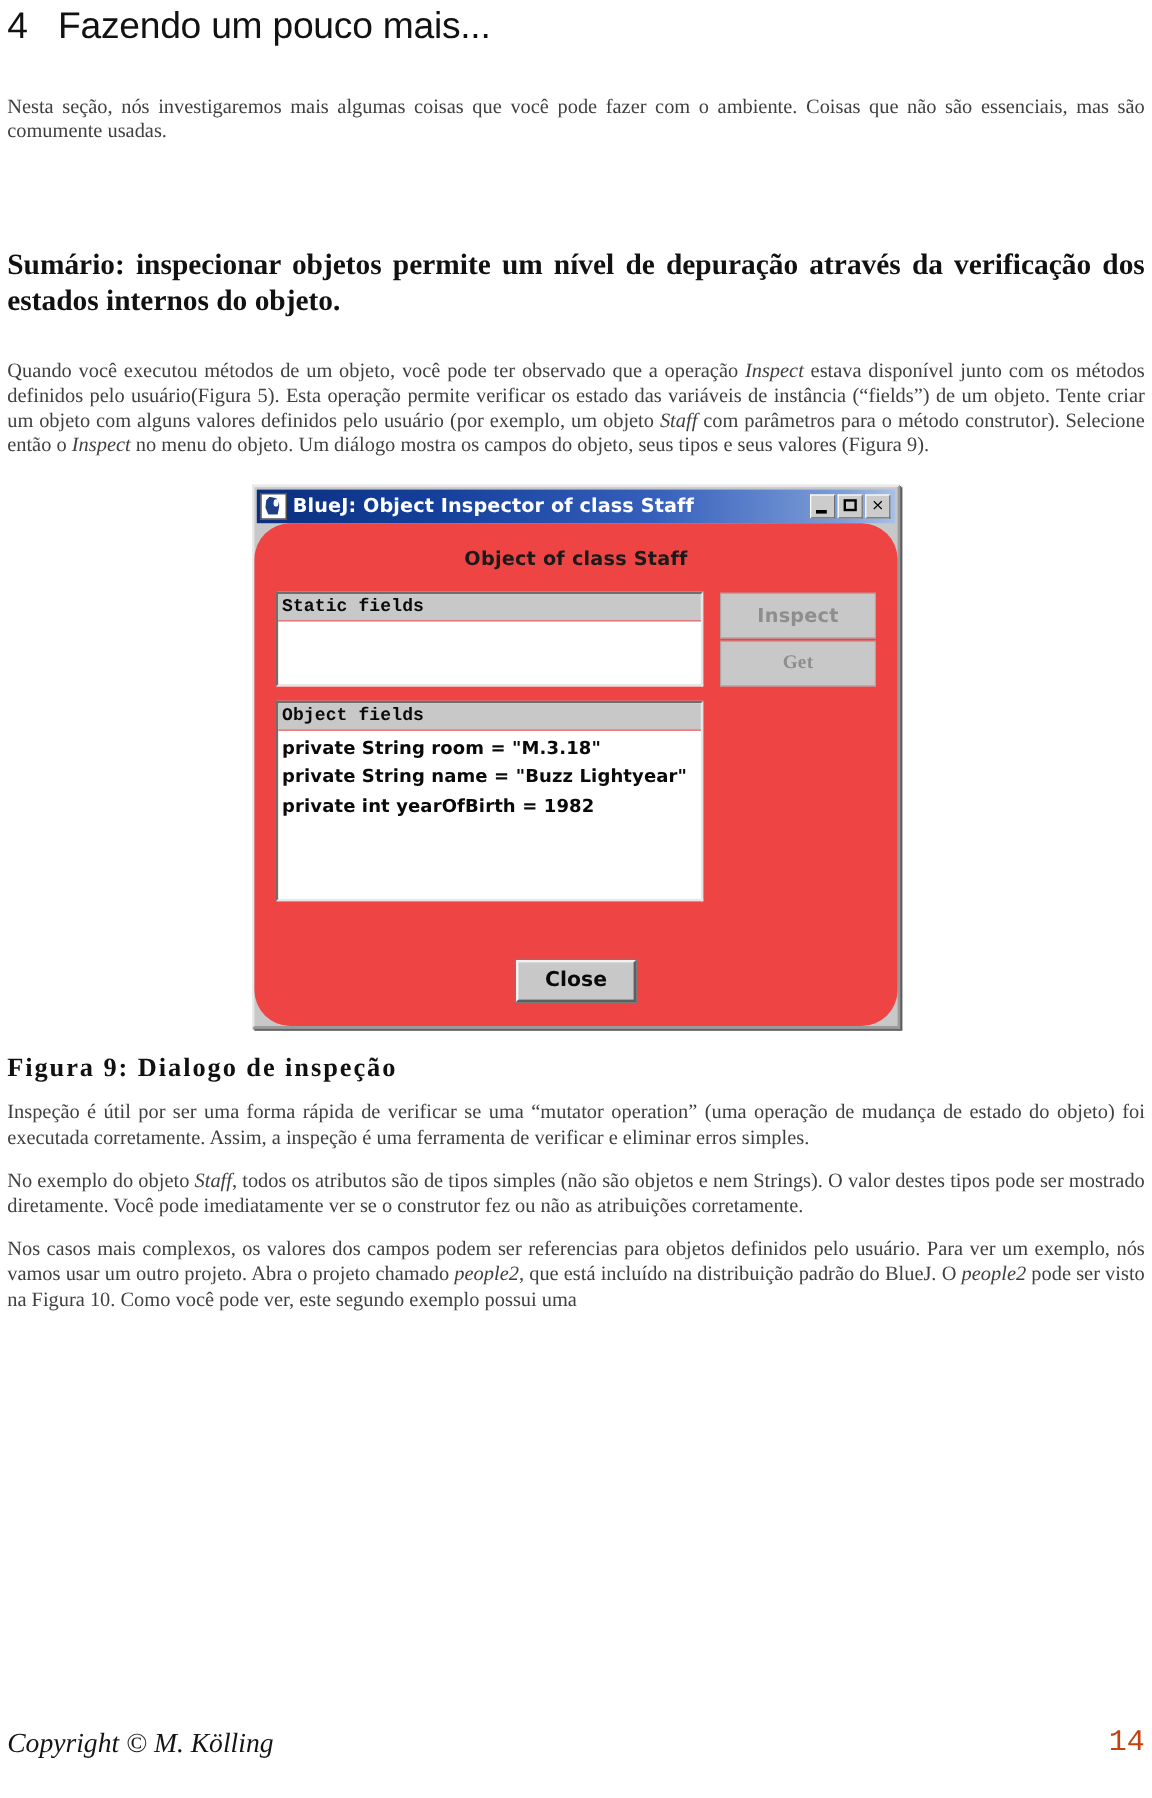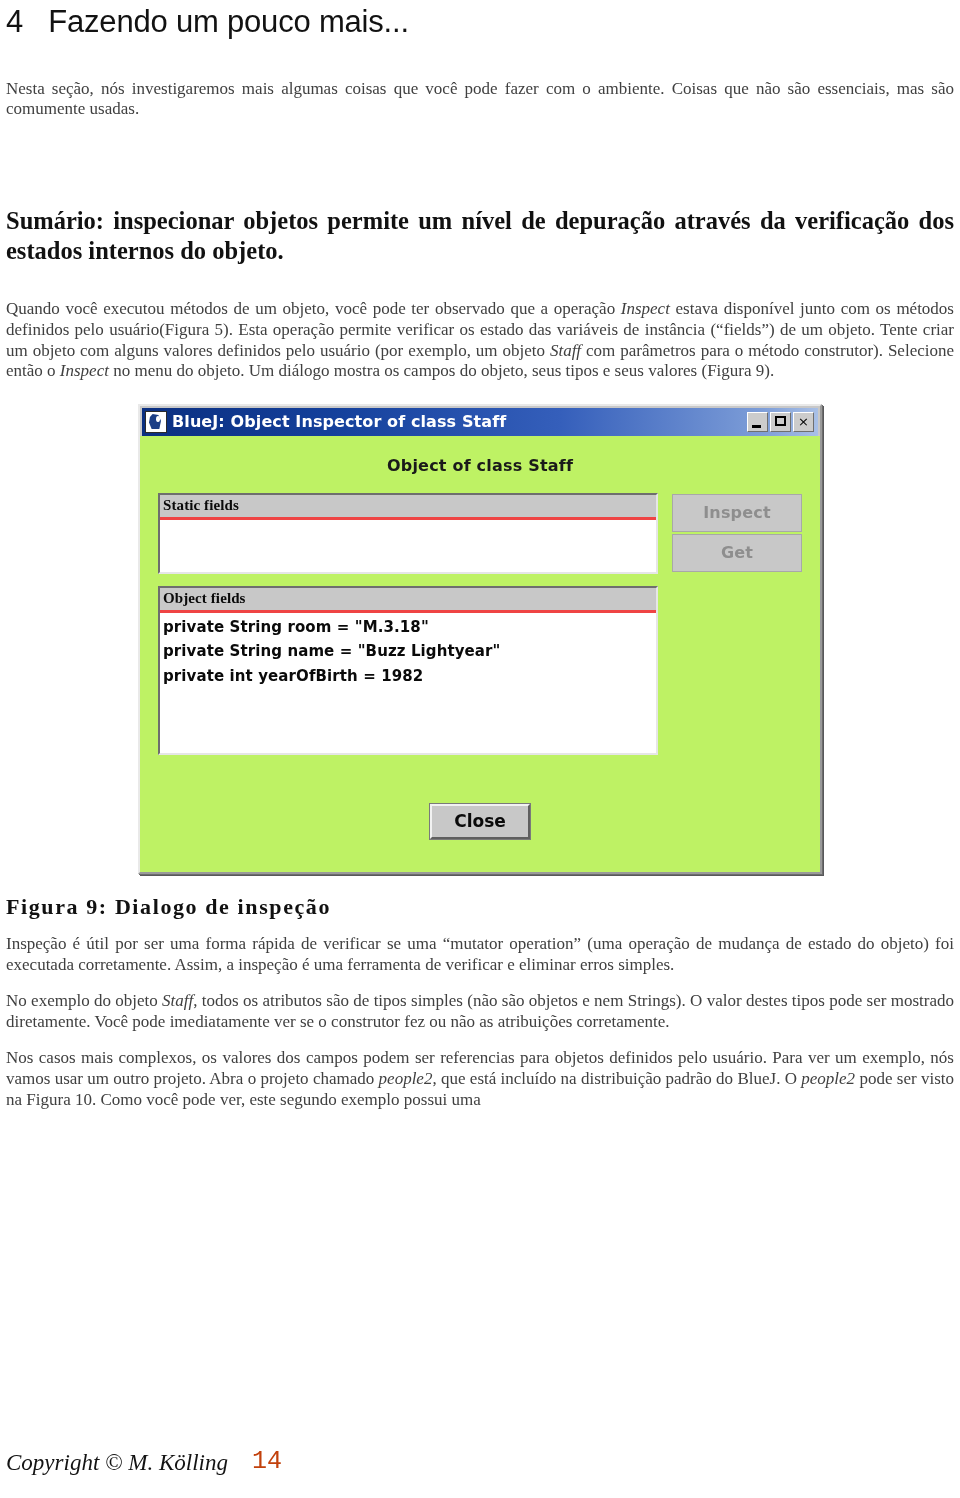--- a/index.html
+++ b/index.html
@@ -69,21 +69,21 @@
   .sp-e { height: 16px; }
   .sp-f { height: 14px; }
 
   
   .figure-wrap {
     display: flex;
     justify-content: center;
     margin-top: 22px;
   }
   .bluej-window {
-    width: 684px;
+    width: 540px;
     background: #c8c8c8;
     border: 2px solid #9a9a9a;
     border-top-color: #e9e9e9;
     border-left-color: #e9e9e9;
     box-shadow: 1px 1px 0 #6d6d6d, 2px 2px 0 #58585a;
     box-sizing: border-box;
     position: relative;
   }
   .titlebar {
     height: 28px;
@@ -160,22 +160,23 @@
   }
   .win-btn.max .box {
     position: absolute;
     left: 4px; top: 3px;
     width: 11px; height: 10px;
     border: 2px solid #000;
     box-sizing: border-box;
   }
 
   .dialog-body {
-    padding: 16px 18px 29px 18px;
-    background: #bef264;
+    padding: 16px 18px 16px 18px;
+    background: #ef4444;
+    border-radius: 30px;
   }
   .obj-heading {
     text-align: center;
     font-family: "DejaVu Sans", "Liberation Sans", sans-serif;
     font-size: 16px;
     font-weight: 700;
     color: #1a1a1a;
     margin: 4px 0 18px 0;
     letter-spacing: 0.2px;
   }
@@ -186,26 +187,26 @@
   }
   .fields-col { flex: 1 1 auto; }
   .list-box {
     background: #ffffff;
     border: 2px solid;
     border-color: #6e6e6e #e6e6e6 #e6e6e6 #6e6e6e;
     box-sizing: border-box;
   }
   .list-header {
     background: #c8c8c8;
-    font-family: Liberation Serif, serif;
+    font-family: Liberation Mono, monospace;
     font-size: 15px;
     font-weight: 700;
     color: #0a0a0a;
     padding: 2px 3px 3px 3px;
-    border-bottom: 3px solid #ef4444;
+    border-bottom: 1px solid #ef4444;
     letter-spacing: 0.1px;
   }
   .list-area {
     background: #ffffff;
     padding: 2px 3px;
     box-sizing: border-box;
   }
   .static-area { height: 52px; }
   .object-area { height: 140px; }
   .field-line {
@@ -230,21 +231,21 @@
     box-sizing: border-box;
     display: flex;
     align-items: center;
     justify-content: center;
     font-family: "DejaVu Sans", "Liberation Sans", sans-serif;
     font-size: 16px;
     font-weight: 700;
     color: #8e8e8e;
     letter-spacing: 0.2px;
   }
-  .dlg-btn + .dlg-btn { margin-top: 2px; }
+  .dlg-btn + .dlg-btn { margin-top: 2px; font-family: Liberation Serif, serif; }
   .spacer-fields { height: 12px; }
 
   .close-row {
     display: flex;
     justify-content: center;
     margin-top: 36px;
     margin-bottom: 4px;
   }
   .close-btn {
     min-width: 100px;
@@ -269,23 +270,24 @@
     letter-spacing: 1.6px;
     margin-top: 20px;
     color: #111;
   }
 
   
   .footer {
     position: absolute;
     left: 6px;
     right: 6px;
-    bottom: 22px;
+    bottom: 32px;
     display: flex;
     align-items: flex-end;
+    justify-content: space-between;
     font-size: 23px;
     gap: 24px;
   }
   .footer .copy {
     font-style: italic;
     color: #141414;
   }
   .footer .pageno {
     font-family: Liberation Mono, monospace;
     font-size: 25px;

